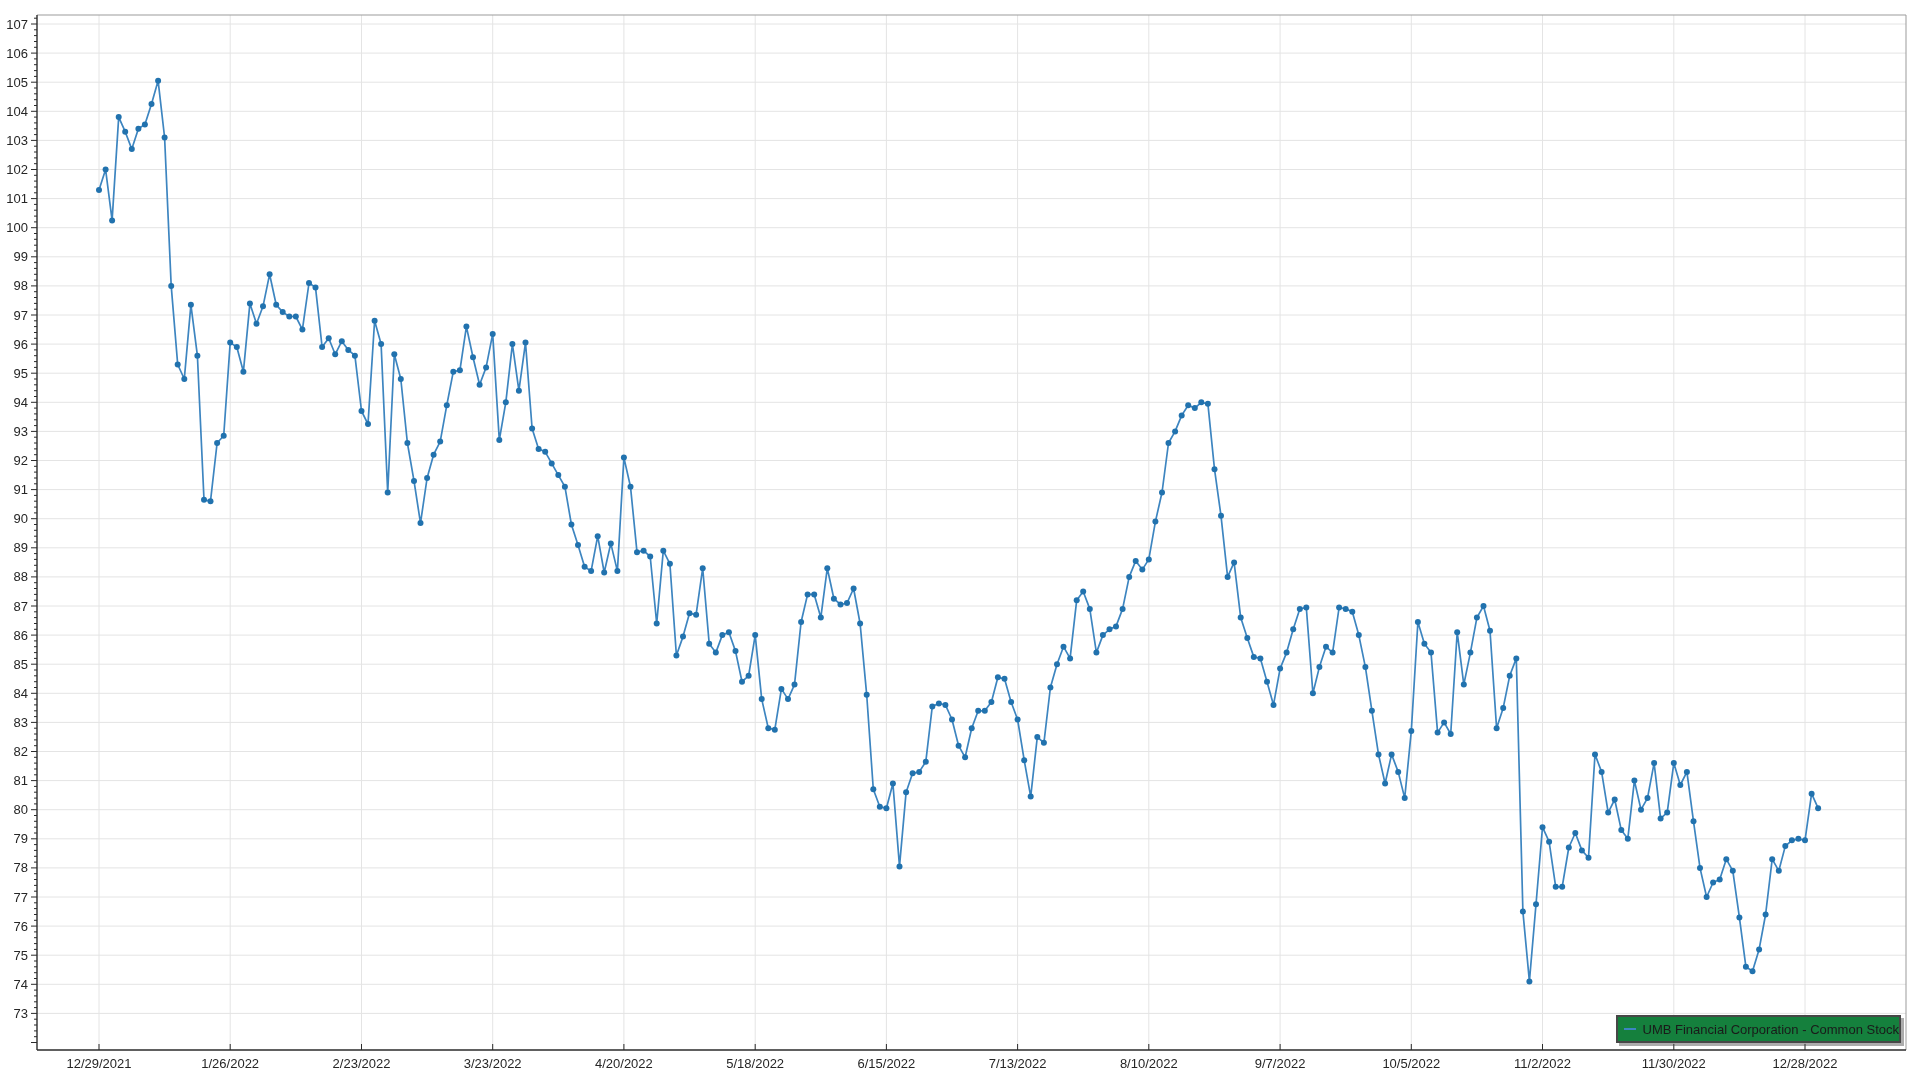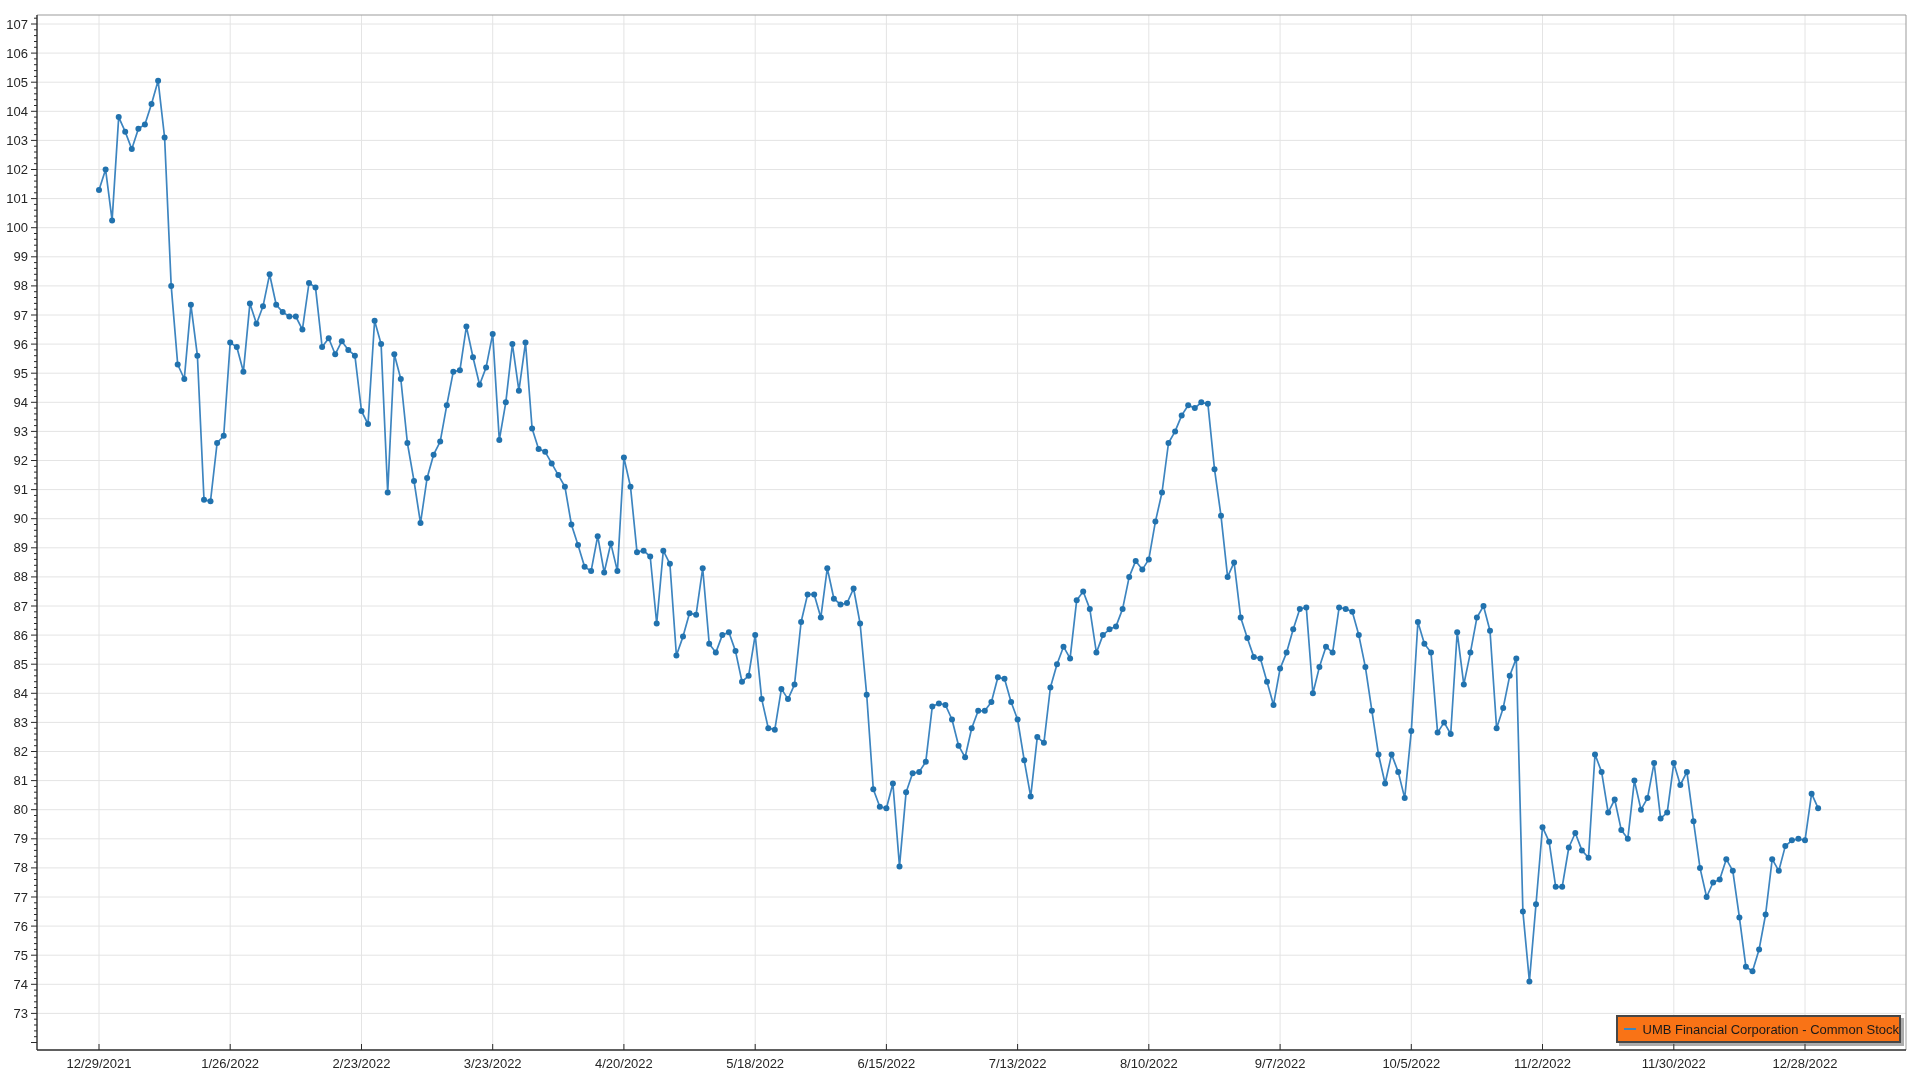--- a/index.html
+++ b/index.html
@@ -24,21 +24,21 @@
     width: 1920px;
     height: 1080px;
   }
   #legend-box {
     position: absolute;
     left: 1616px;
     top: 1015px;
     width: 285px;
     height: 28px;
     box-sizing: border-box;
-    background: #f97316;
+    background: #15803d;
     border: 2px solid #474747;
     box-shadow: 3px 3px 0 rgba(70,70,70,0.45);
     display: flex;
     align-items: center;
     gap: 7px;
     padding-left: 3px;
     z-index: 5;
   }
   #legend-box .legend-text {
     font-size: 13px;

